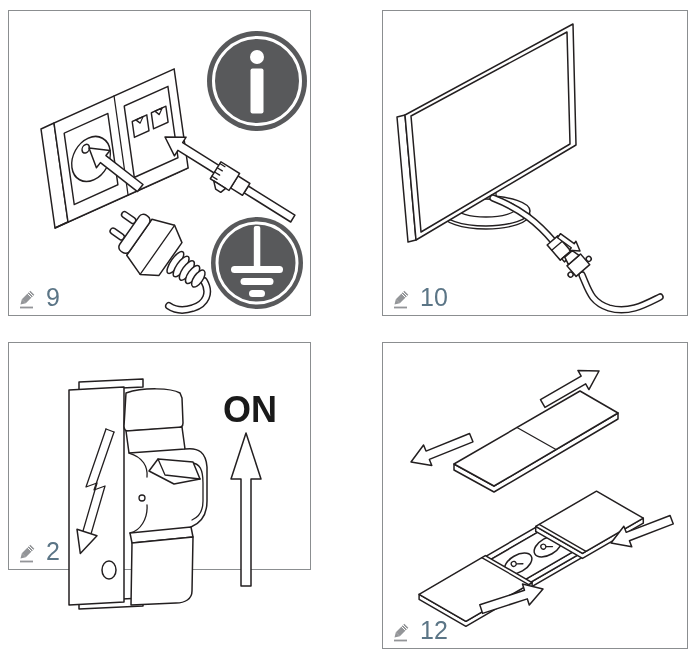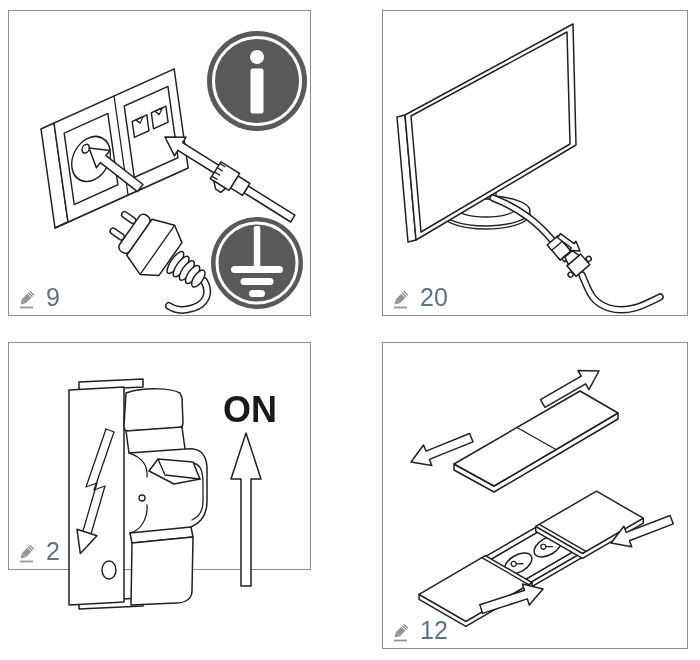--- a/index.html
+++ b/index.html
@@ -150,21 +150,21 @@
       </g>
     </svg>
     <div class="step-label">
       <svg width="22" height="22" viewBox="0 0 22 22">
         <polygon points="6.8,15.2 2.8,11.2 11.3,2.7 15.3,6.7" fill="#939598"></polygon>
         <polygon points="1.5,16.5 6.8,15.2 2.8,11.2" fill="#939598"></polygon>
         <line x1="12.6" y1="9.6" x2="8.4" y2="5.4" stroke="#ffffff" stroke-width="1"></line>
         <line x1="14.1" y1="8.1" x2="9.9" y2="3.9" stroke="#ffffff" stroke-width="1"></line>
         <line x1="1" y1="19.5" x2="14" y2="19.5" stroke="#939598" stroke-width="1.8"></line>
       </svg>
-      <span class="num">20</span>
+      <span class="num">10</span>
     </div>
   </div>
 
   <div class="panel" id="p11">
     <svg class="art" width="301" height="302" viewBox="0 0 301 302">
 
       <g>
         <polygon class="lineart" points="70,39 134,36 134,44 70,47"></polygon>
         <polygon class="lineart" points="70,258 134,255 134,263 70,266"></polygon>
         <polygon class="lineart" points="60,47 115,44 115,259 60,262"></polygon>

